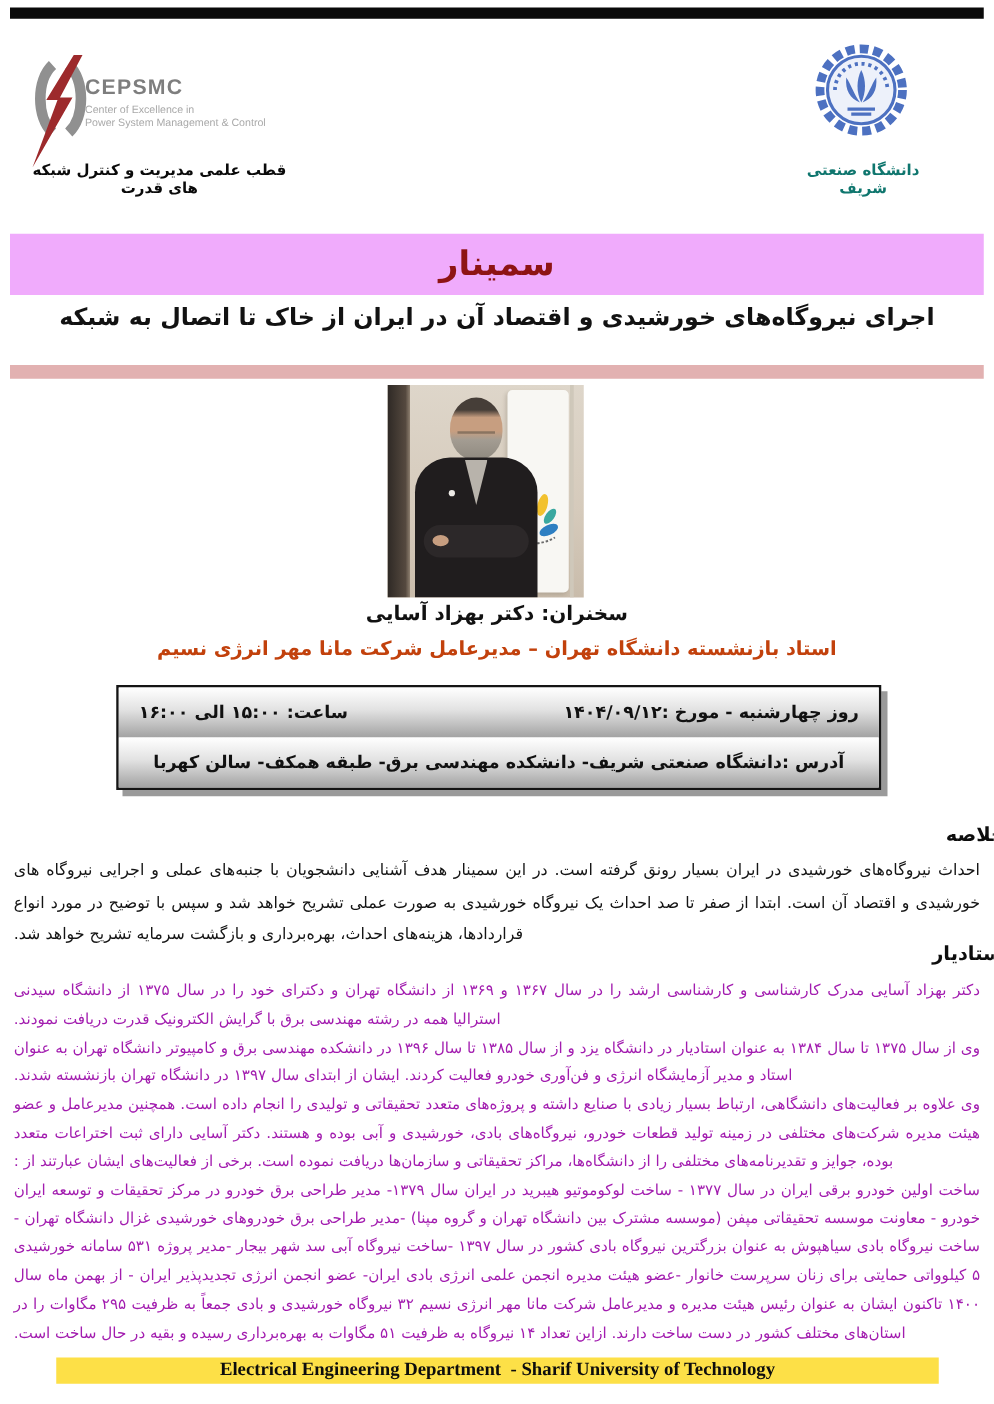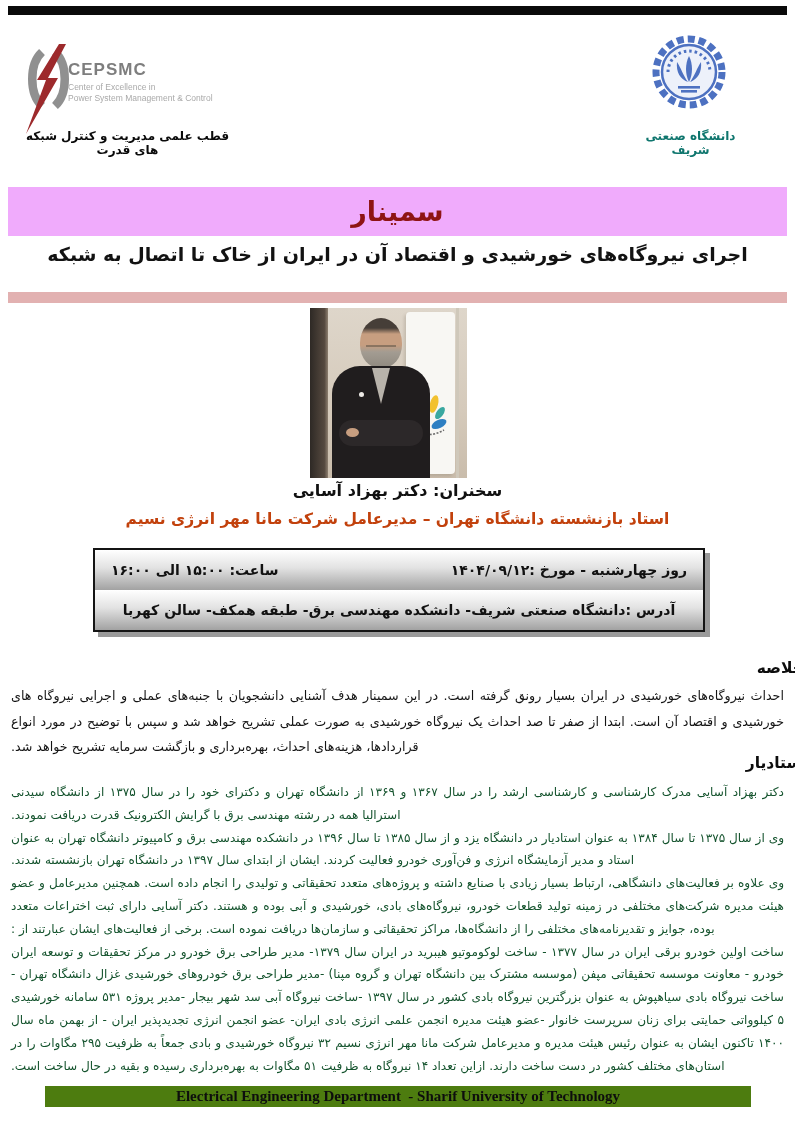--- a/index.html
+++ b/index.html
@@ -69,25 +69,25 @@
   .info-row.first{justify-content:space-between;padding:0 16px;}
   .info-row.second{justify-content:center;}
 
   
   .section-heading{direction:rtl;font-weight:700;font-size:15.5px;color:#0d0d0d;}
   .abstract-heading{right:19px;top:659px;}
   .abstract-body{left:11px;top:683px;width:773px;direction:rtl;text-align:justify;
                  text-align-last:left;font-size:12.7px;line-height:25.5px;color:#141414;}
   .bio-heading{right:16px;top:754px;}
   .bio-body{left:11px;top:781px;width:773px;direction:rtl;text-align:justify;
-            text-align-last:left;font-size:12.1px;line-height:22.8px;color:#14532d;}
+            text-align-last:left;font-size:12.1px;line-height:22.8px;color:#a21caf;}
   .bio-body p{margin:0;text-align:justify;text-align-last:left;}
 
   
-  .footer{left:45px;top:1086px;width:706px;height:21px;background:#4d7c0f;
+  .footer{left:45px;top:1086px;width:706px;height:21px;background:#fde047;
           display:flex;align-items:center;justify-content:center;}
   .footer-text{font-family:"Liberation Serif",serif;font-weight:700;font-size:15px;
                color:#0d0d0d;white-space:pre;}
 </style>
 </head>
 <body>
 
 <div class="page">
 
   <div class="abs top-bar"></div>

